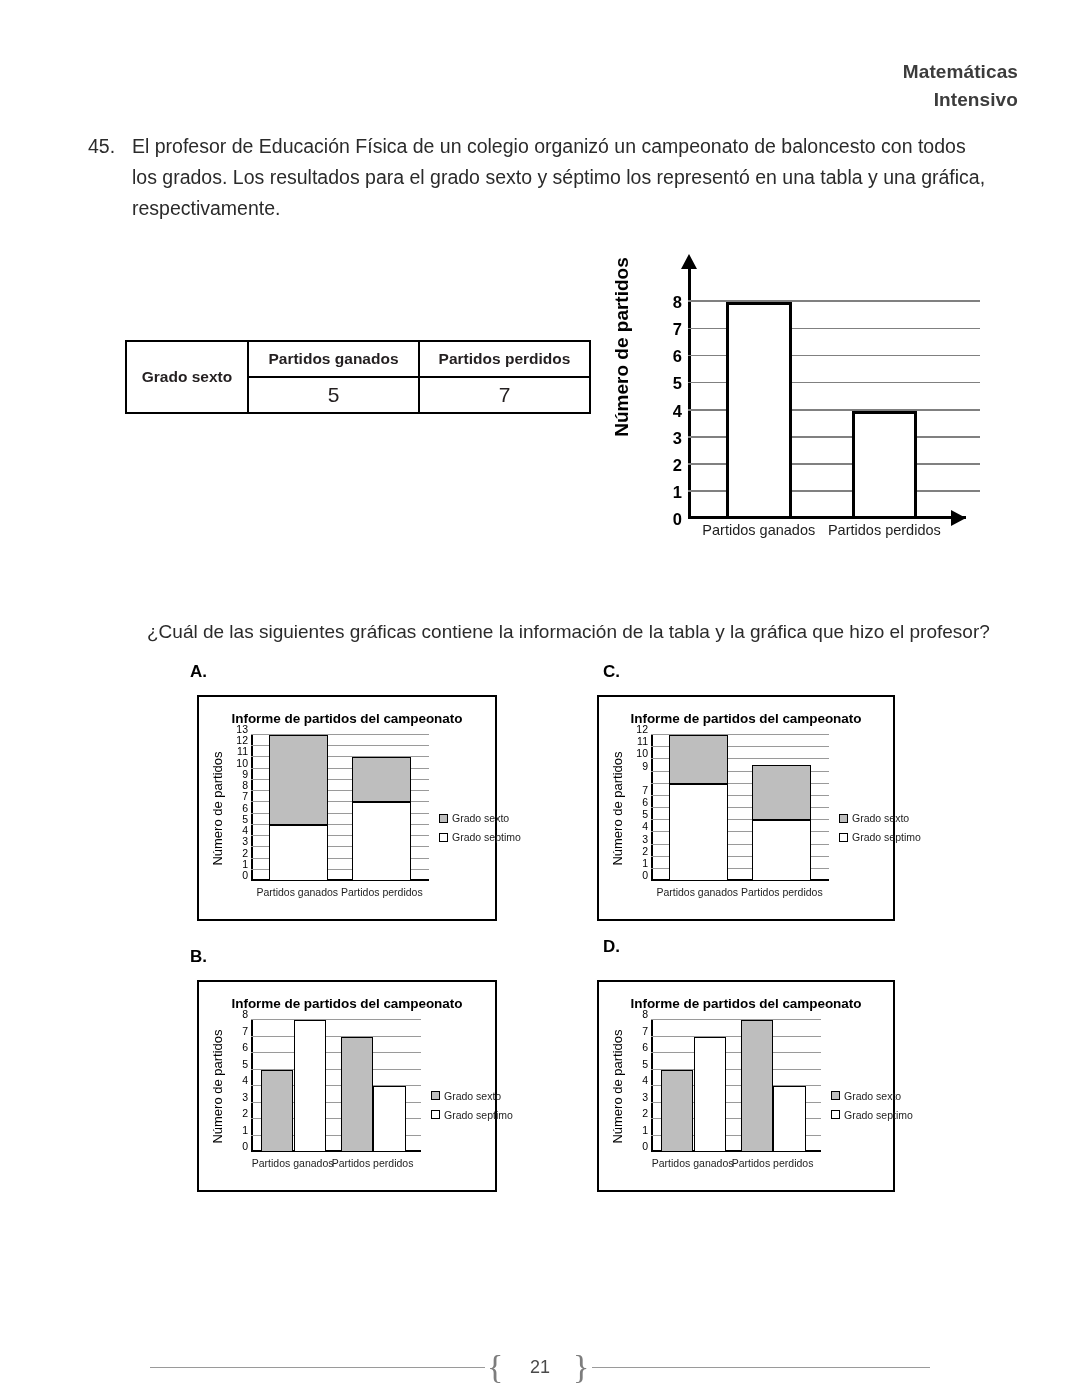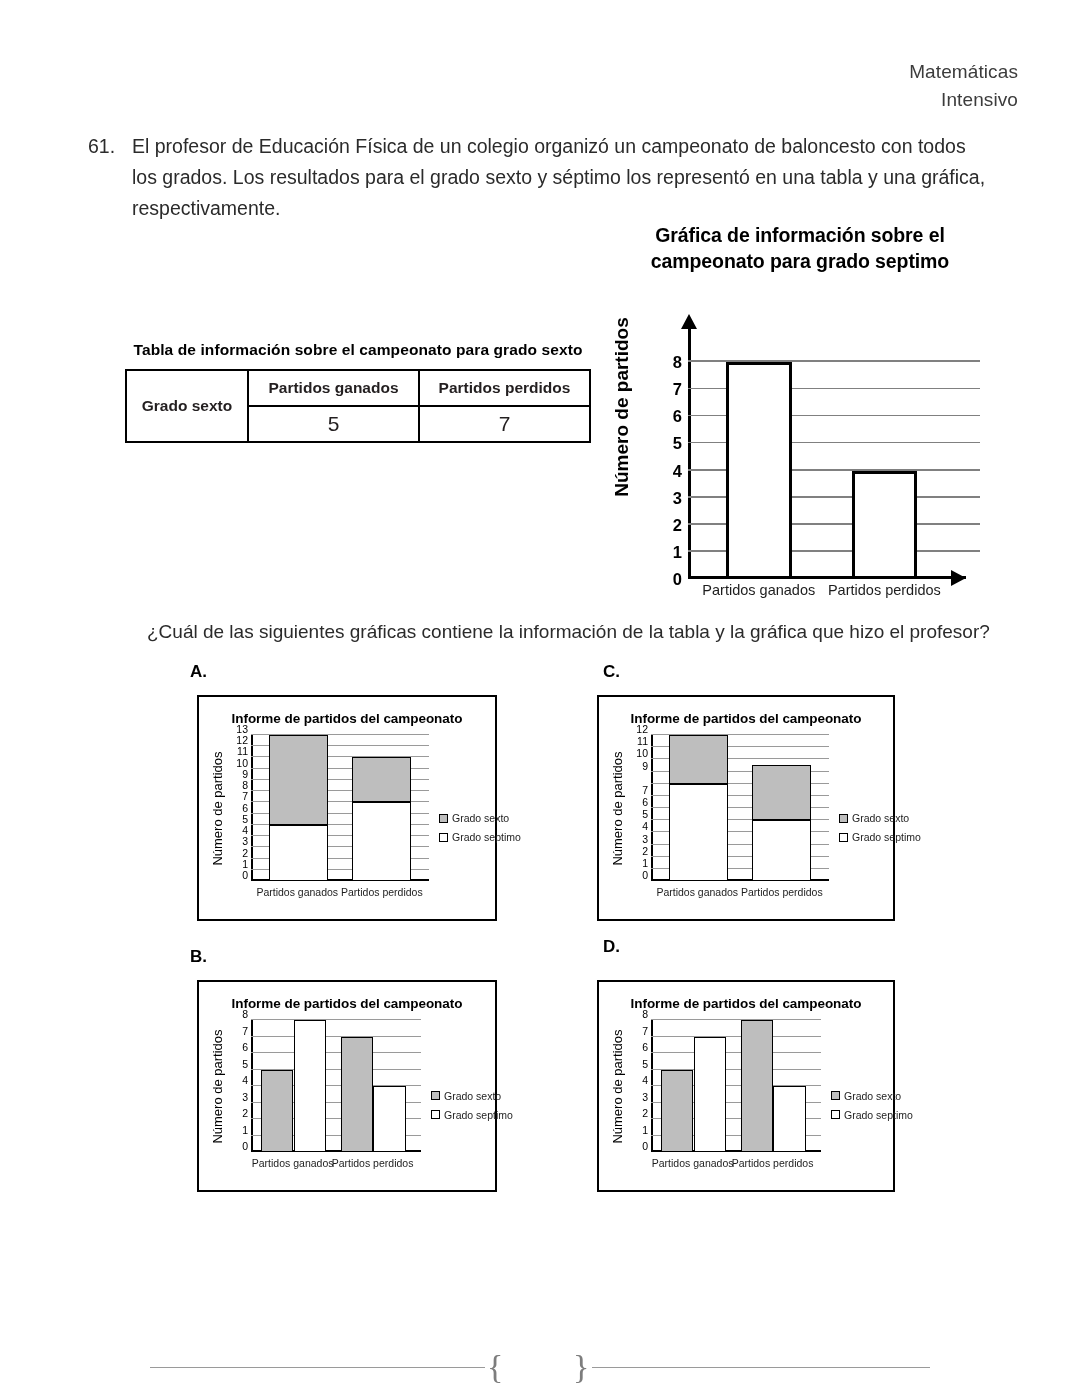--- a/index.html
+++ b/index.html
@@ -19,20 +19,21 @@
   
   .doc-header {
     position: absolute;
     top: 58px;
     right: 62px;
     text-align: right;
     font-size: 19px;
     line-height: 28px;
     color: #3c3c3c;
     letter-spacing: .1px;
+    font-weight: bold;
   }
 
   
   .stem {
     position: absolute;
     top: 131px;
     left: 88px;
     width: 905px;
     font-size: 19.5px;
     line-height: 31px;
@@ -374,43 +375,41 @@
 </style>
 </head>
 <body>
 
 <div class="doc-header">
   <div>Matemáticas</div>
   <div>Intensivo</div>
 </div>
 
 <div class="stem">
-  <span class="stem-num">61.</span>
+  <span class="stem-num">45.</span>
   <span class="stem-body">El profesor de Educación Física de un colegio organizó un campeonato de baloncesto con todos los grados. Los resultados para el grado sexto y séptimo los representó en una tabla y una gráfica, respectivamente.</span>
 </div>
 
 <div class="table-block">
-  <div class="table-title">Tabla de información sobre el campeonato para grado sexto</div>
   <table class="data-table">
     <tbody>
         <tr>
       <td class="cell-rowhead" rowspan="2">Grado sexto</td>
       <td class="cell-colhead">Partidos ganados</td>
       <td class="cell-colhead">Partidos perdidos</td>
     </tr>
     <tr>
       <td class="cell-val">5</td>
       <td class="cell-val">7</td>
     </tr>
   </tbody>
     </table>
 </div>
 
 <div class="stim">
-  <div class="stim-title">Gráfica de información sobre el campeonato para grado septimo</div>
   <div class="stim-plotwrap">
     <div class="stim-ylabel">
       <span>Número de partidos</span>
     </div>
     <div class="stim-plot" id="stim-plot">
       <div class="stim-yarrow"></div>
       <div class="stim-yaxis"></div>
       <div class="stim-xaxis">
         <div class="stim-xarrow"></div>
       </div>
@@ -643,15 +642,16 @@
           <span class="opt-swatch" style="background: rgb(255, 255, 255);"></span>
           <span class="opt-legend-label">Grado septimo</span>
         </div>
       </div>
     </div>
   </div>
 
 <div class="footer">
   <div class="footer-rule left"></div>
   <div class="footer-brace l">{</div>
+  <div class="footer-page">21</div>
   <div class="footer-brace r">}</div>
   <div class="footer-rule right"></div>
 </div>
 
 </body></html>

